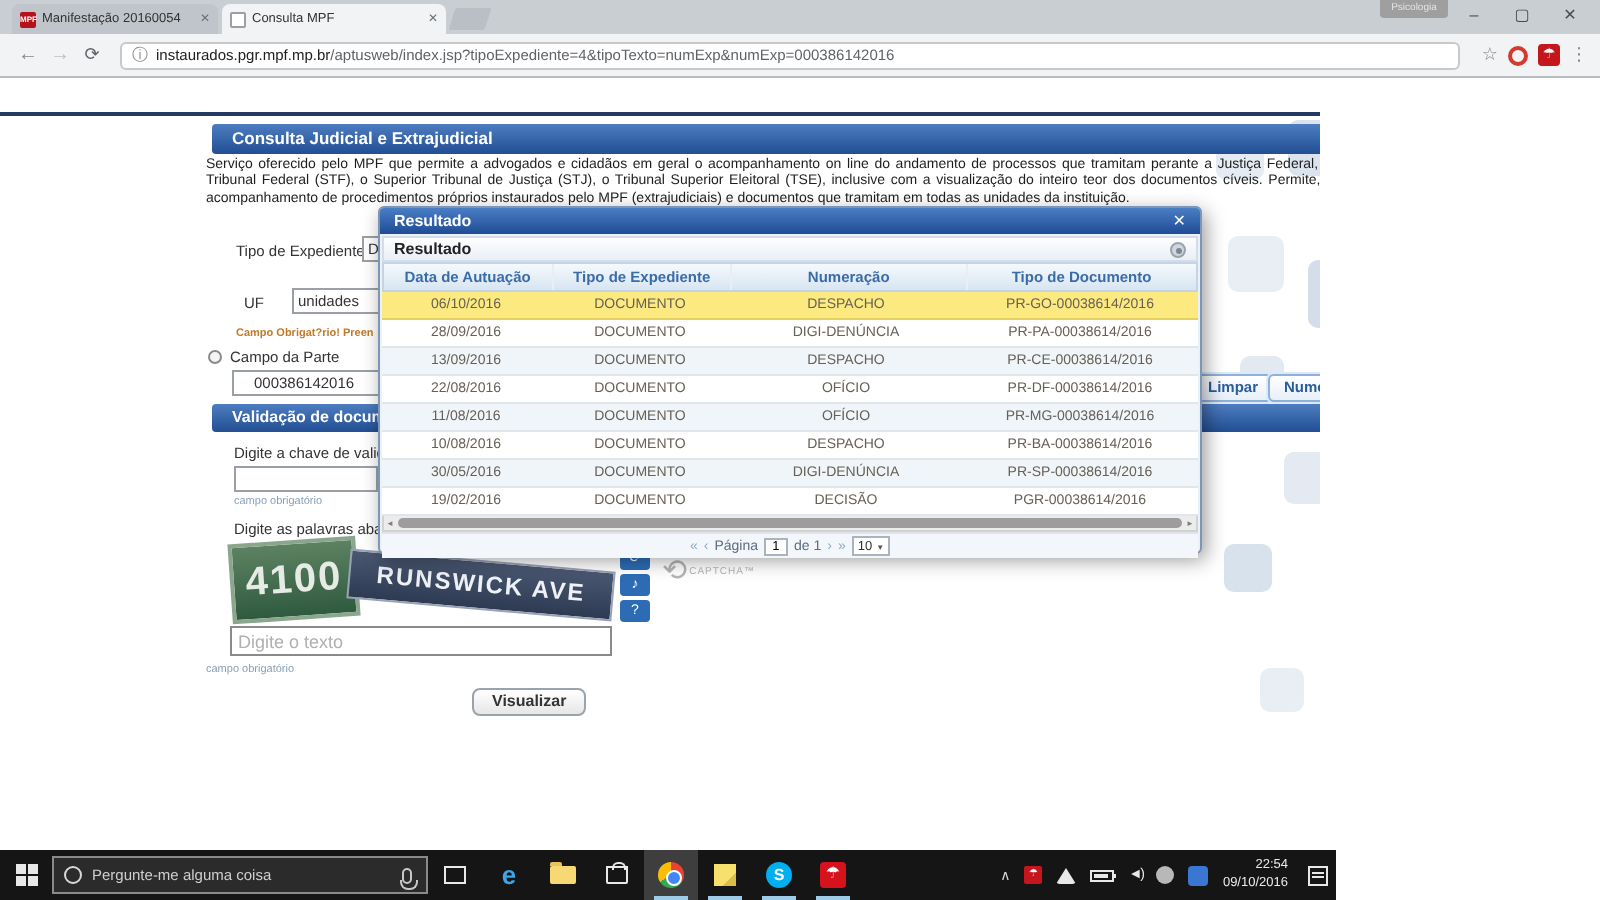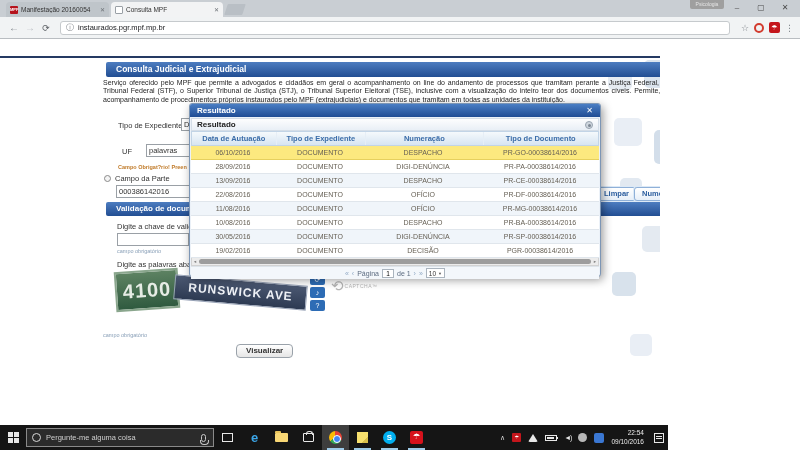--- a/index.html
+++ b/index.html
@@ -39,21 +39,21 @@
   .mtile { position:absolute; border-radius:5px; }
 
   .hdrbar { position:absolute; left:106px; top:6px; width:588px; height:15px; background:linear-gradient(#4d7dc0,#224e93); border-radius:2px; color:#fff; font-size:8.5px; font-weight:bold; line-height:15px; padding-left:10px; }
   .intro { position:absolute; left:103px; top:23px; width:594px; font-size:7px; line-height:1.2; color:#1d1d1d; text-align:justify; }
 
   .flabel { position:absolute; font-size:7.5px; color:#333; }
   .fsmall-warn { position:absolute; font-size:5.5px; color:#c07a28; font-weight:bold; white-space:nowrap; }
   .fsmall { position:absolute; font-size:5.5px; color:#8aa0b8; }
   .selbox { position:absolute; height:13px; background:#fff; border:1px solid #9aa0a6; font-size:7.5px; color:#333; display:flex; align-items:center; padding:0 2px; overflow:hidden; white-space:nowrap; }
   .selbox .dar { margin-left:auto; font-size:5px; color:#555; }
-  .tinput { position:absolute; height:13px; background:#fff; border:1px solid #9aa0a6; font-size:7.5px; color:#333; padding:0 2px; font-family:inherit; }
+  .tinput { position:absolute; height:13px; background:#fff; border:1px solid #9aa0a6; font-size:7.5px; color:#333; padding:0 10px; font-family:inherit; }
   .radio { position:absolute; width:7px; height:7px; border:1px solid #8a8a8a; border-radius:50%; background:#f4f4f4; }
   .sbtn { position:absolute; height:14px; background:linear-gradient(#ffffff,#e7eff9); border:1px solid #8fb0d8; border-radius:3px; color:#2a5c9e; font-size:7.5px; font-weight:bold; padding:0 7px; line-height:12px; box-shadow:0 0 0 1px #dce9f6; }
 
   .valbar { position:absolute; left:106px; top:146px; width:588px; height:14px; background:linear-gradient(#4d7dc0,#224e93); border-radius:2px; color:#fff; font-size:8px; font-weight:bold; line-height:14px; padding-left:10px; overflow:hidden; white-space:nowrap; }
 
   .sign-green { position:absolute; left:115px; top:214px; width:64px; height:40px; background:linear-gradient(#5d8262,#2f5a3f); border:2px solid #8aa68d; transform:rotate(-4deg); color:#e6ece5; font-size:20px; font-weight:bold; text-align:center; line-height:36px; letter-spacing:1px; }
   .sign-navy { position:absolute; left:174px; top:224px; width:133px; height:25px; background:linear-gradient(#4b5872,#2d3a52); border:1px solid #97a2b6; transform:rotate(5deg); color:#eef1f6; font-size:12px; font-weight:bold; text-align:center; line-height:23px; letter-spacing:1px; white-space:nowrap; }
   .capcol { position:absolute; left:310px; top:218px; display:flex; flex-direction:column; gap:2px; }
   .capbtn { width:15px; height:11px; background:#2d6cb5; border-radius:2px; color:#fff; font-size:7px; text-align:center; line-height:11px; }
   .caplogo { position:absolute; left:331px; top:222px; display:flex; align-items:center; color:#b5b5b5; }
@@ -149,20 +149,21 @@
   <div class="winctl cls">✕</div>
 </div>
 
 <div class="toolbar">
   <span class="navbtn">←</span>
   <span class="navbtn fwd">→</span>
   <span class="navbtn rld">⟳</span>
   <div class="omnibox">
     <span class="info">ⓘ</span>
     <span class="url-domain">instaurados.pgr.mpf.mp.br</span>
+    <span class="url-path">/aptusweb/index.jsp?tipoExpediente=4&amp;tipoTexto=numExp&amp;numExp=000386142016</span>
   </div>
   <span class="tb-ico">☆</span>
   <span class="tb-ico ext-o"></span>
   <span class="tb-ico ext-av">☂</span>
   <span class="tb-ico">⋮</span>
 </div>
 
 <div id="content">
   <div class="topline"></div>
 
@@ -192,21 +193,21 @@
   <div class="intro">Serviço oferecido pelo MPF que permite a advogados e cidadãos em geral o acompanhamento on line do andamento de processos que tramitam perante a Justiça Federal, o Supremo Tribunal Federal (STF), o Superior Tribunal de Justiça (STJ), o Tribunal Superior Eleitoral (TSE), inclusive com a visualização do inteiro teor dos documentos cíveis. Permite, também, o acompanhamento de procedimentos próprios instaurados pelo MPF (extrajudiciais) e documentos que tramitam em todas as unidades da instituição.</div>
 
   <span class="flabel" style="left:118px;top:65px">Tipo de Expediente</span>
   <div class="selbox" style="left:181px;top:62px;width:72px">
     <span>Documento</span>
     <span class="dar">▼</span>
   </div>
 
   <span class="flabel" style="left:122px;top:91px">UF</span>
   <div class="selbox" style="left:146px;top:88px;width:52px">
-    <span>palavras</span>
+    <span>unidades</span>
     <span class="dar">▼</span>
   </div>
 
   <span class="fsmall-warn" style="left:118px;top:108px">Campo Obrigat?rio! Preen</span>
 
   <span class="radio" style="left:104px;top:119px"></span>
   <span class="flabel" style="left:115px;top:118px">Campo da Parte</span>
 
   <input class="tinput" style="left: 116px; top: 129px; width: 76px;" value="000386142016">
 
@@ -226,20 +227,21 @@
   <div class="capcol">
     <span class="capbtn">⟳</span>
     <span class="capbtn">♪</span>
     <span class="capbtn">?</span>
   </div>
   <div class="caplogo">
     <span class="arc">⟲</span>
     <span class="ctext">CAPTCHA™</span>
   </div>
 
+  <input class="capinput" placeholder="Digite o texto" style="">
   <span class="fsmall" style="left:103px;top:276px">campo obrigatório</span>
 
   <button class="vizbtn">Visualizar</button>
 
   <div class="modal">
     <div class="modal-title">
       <span class="t">Resultado</span>
       <span class="x">✕</span>
     </div>
     <div class="panel-hd">

